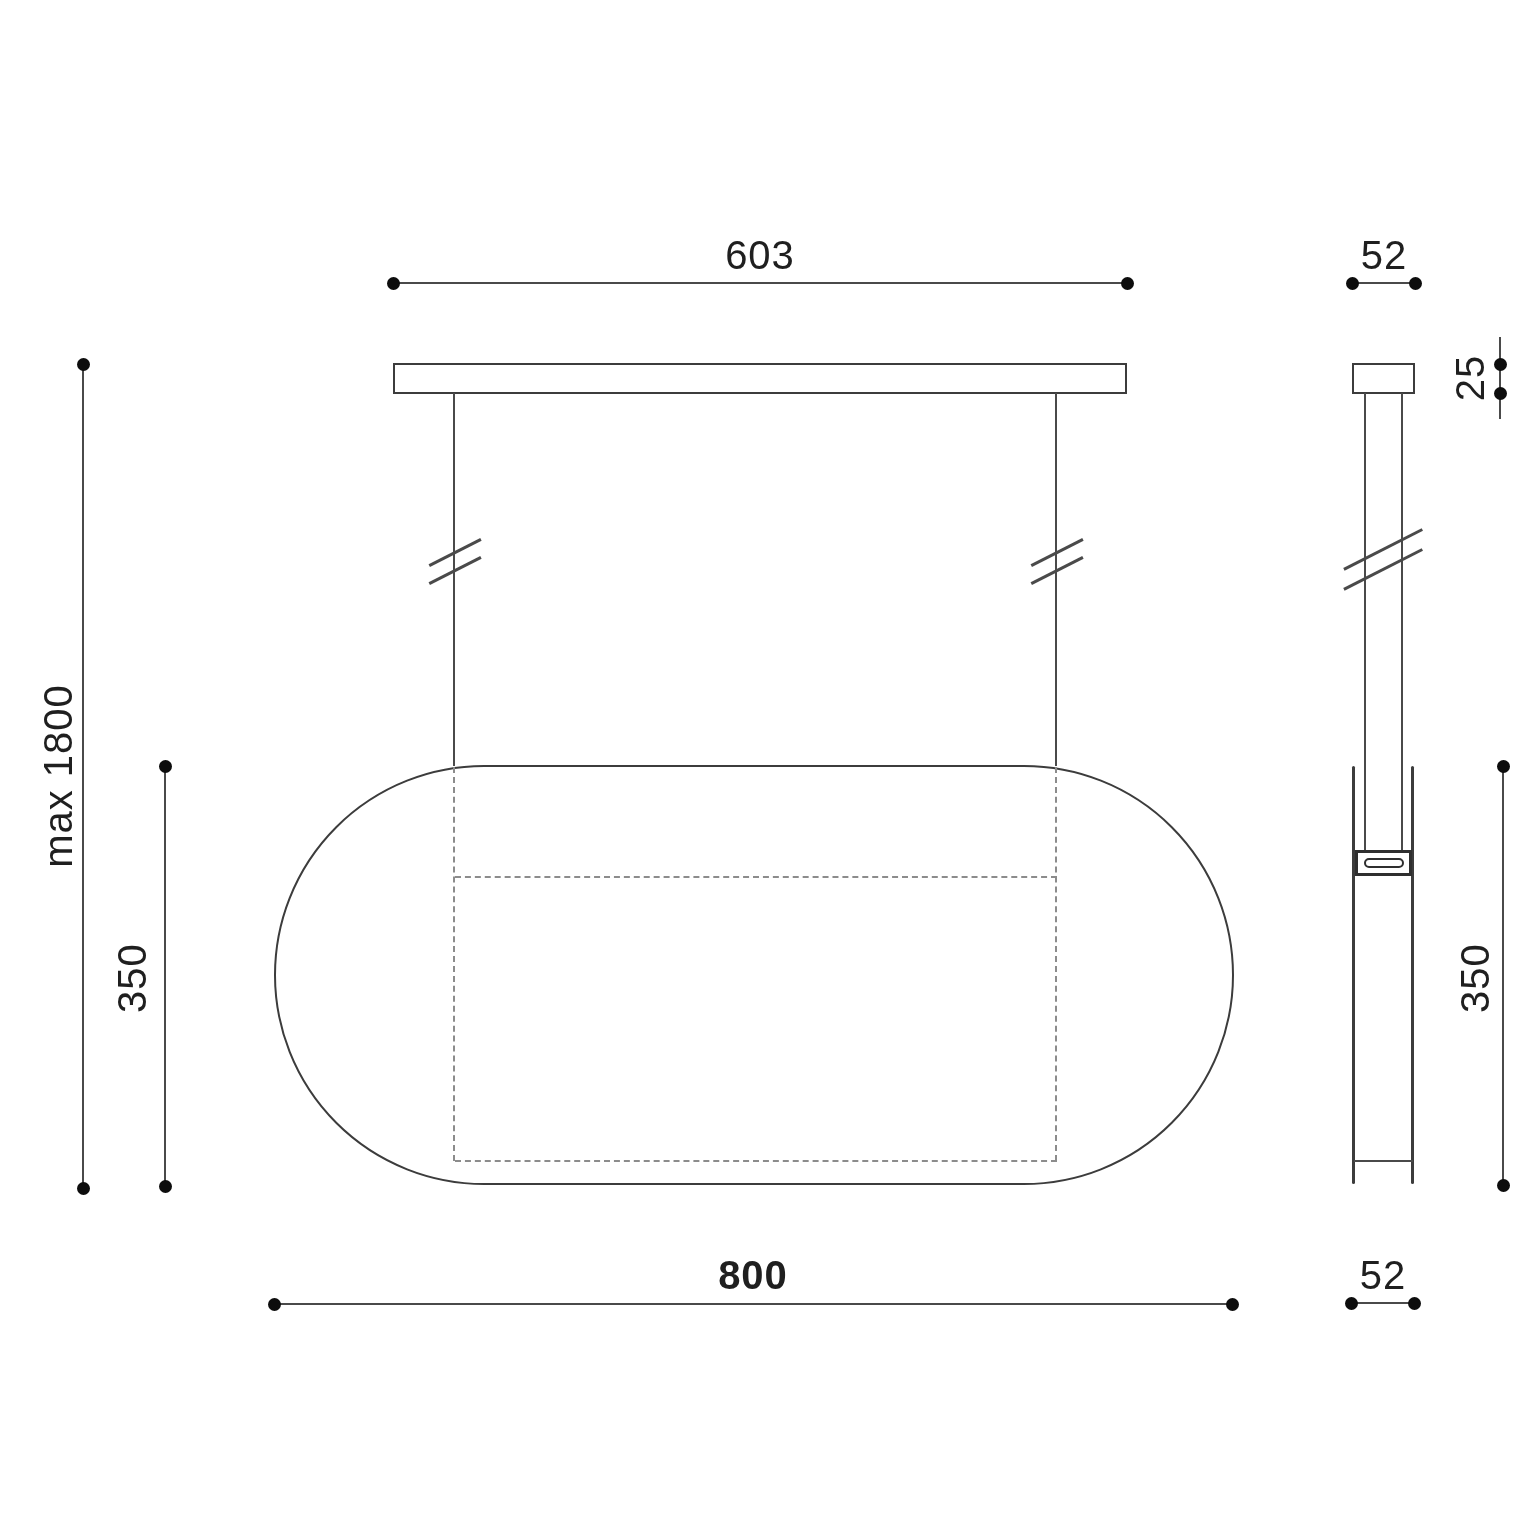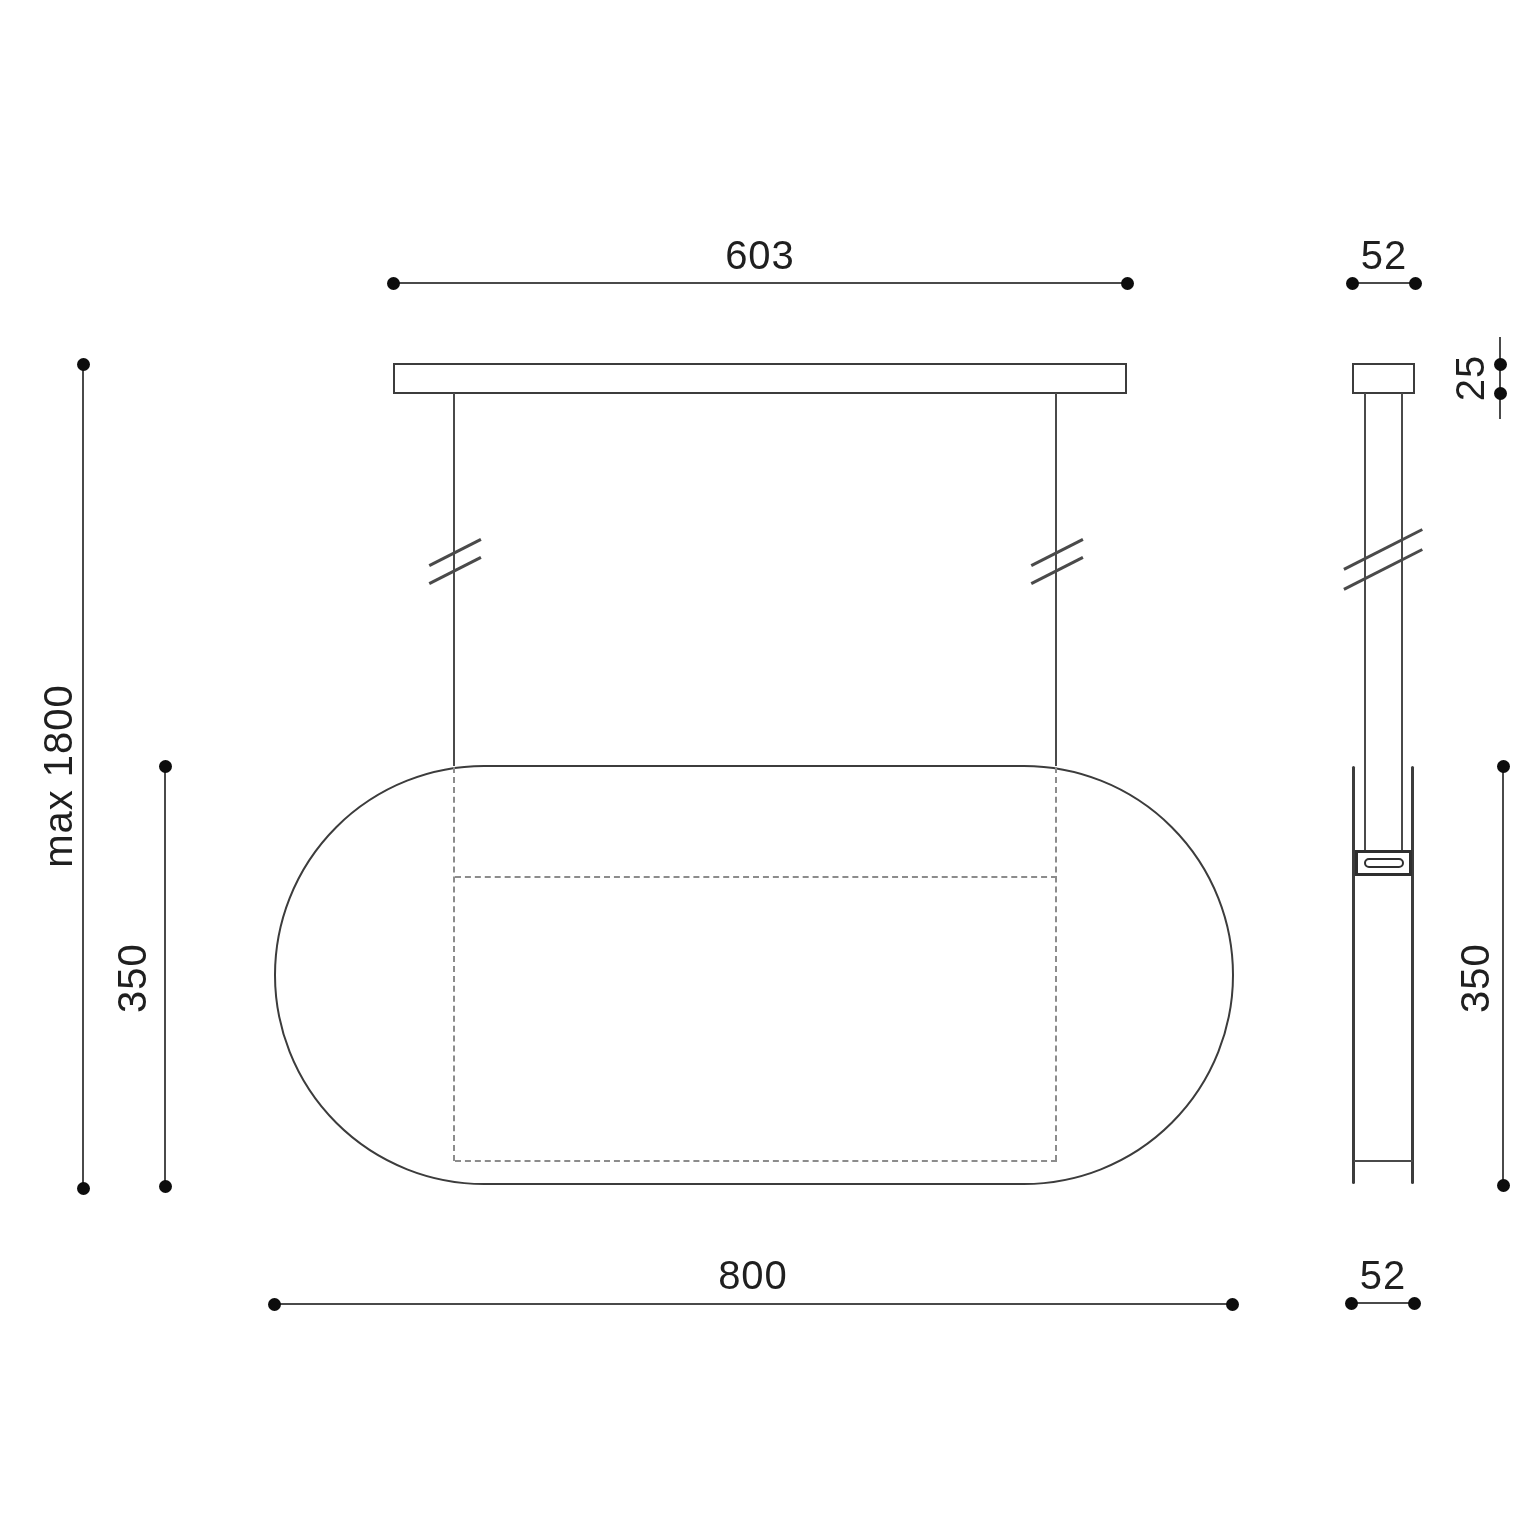--- a/index.html
+++ b/index.html
@@ -54,21 +54,21 @@
 
     <div class="dash-v" style="left:453px;top:767px;height:394px;"></div>
     <div class="dash-v" style="left:1055px;top:767px;height:394px;"></div>
     <div class="dash-h" style="left:455px;top:876px;width:602px;"></div>
     <div class="dash-h" style="left:455px;top:1160px;width:602px;"></div>
 
     <div>
       <div class="hline" style="left:274px;top:1303px;width:958px;"></div>
       <div class="dot" style="left:268px;top:1298px;"></div>
       <div class="dot" style="left:1226px;top:1298px;"></div>
-      <div class="dim-label" style="left:653px;top:1252px;">800</div>
+      <div class="dim-label" style="left:653px;top:1252px;font-weight:bold;">800</div>
     </div>
 
     <div>
       <div class="vline" style="left:82px;top:364px;height:824px;"></div>
       <div class="dot" style="left:77px;top:358px;"></div>
       <div class="dot" style="left:77px;top:1182px;"></div>
       <div class="dim-label-v" style="left:-92px;top:753px;">max 1800</div>
     </div>
 
     <div>

